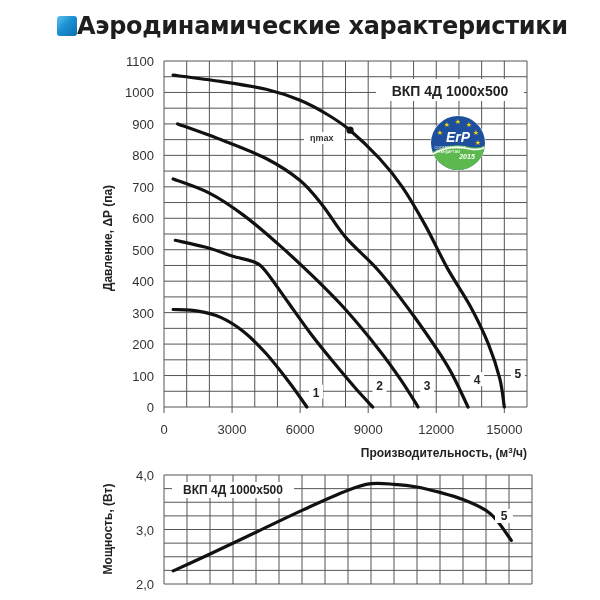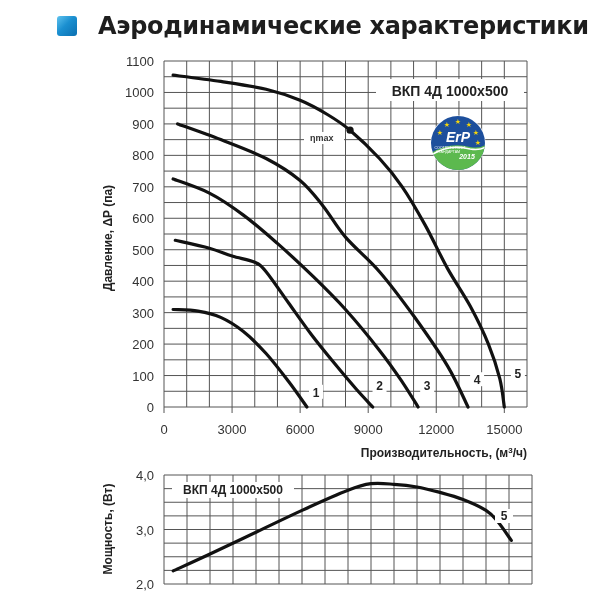--- a/index.html
+++ b/index.html
@@ -1,17 +1,17 @@
 <!DOCTYPE html>
 <html><head>
 <meta charset="utf-8">
 <style>
   html, body { margin:0; padding:0; background:#ffffff; }
   body { width:600px; height:600px; position:relative; overflow:hidden; font-family:"Liberation Sans", sans-serif; color:#222; }
-  .title-wrap { position:absolute; left:57px; top:12px; display:flex; align-items:center; gap:21px; }
+  .title-wrap { position:absolute; left:57px; top:12px; display:flex; align-items:center; gap:0; }
   .title-square { width:20px; height:20px; border-radius:3px; background:linear-gradient(135deg,#5fc3ef 0%,#1a8fd0 45%,#0b6fb0 100%); }
   .title { font-family:"DejaVu Sans", sans-serif; font-weight:bold; font-size:24px; color:#1e1e1e; letter-spacing:-0.3px; }
   svg { position:absolute; left:0; top:0; }
   .tick { font-size:13px; fill:#333; font-family:"Liberation Sans", sans-serif; }
   .axis-label { font-size:12px; font-weight:bold; fill:#222; font-family:"Liberation Sans", sans-serif; }
   .model-label { font-size:14px; font-weight:bold; fill:#222; font-family:"Liberation Sans", sans-serif; }
   .model-label-sm { font-size:12px; font-weight:bold; fill:#222; font-family:"Liberation Sans", sans-serif; }
   .curve-label { font-size:12px; font-weight:bold; fill:#222; font-family:"Liberation Sans", sans-serif; }
   .eta-label { font-size:9px; font-weight:bold; fill:#333; font-family:"Liberation Sans", sans-serif; }
   .grid line { stroke:#555; stroke-width:1; }

